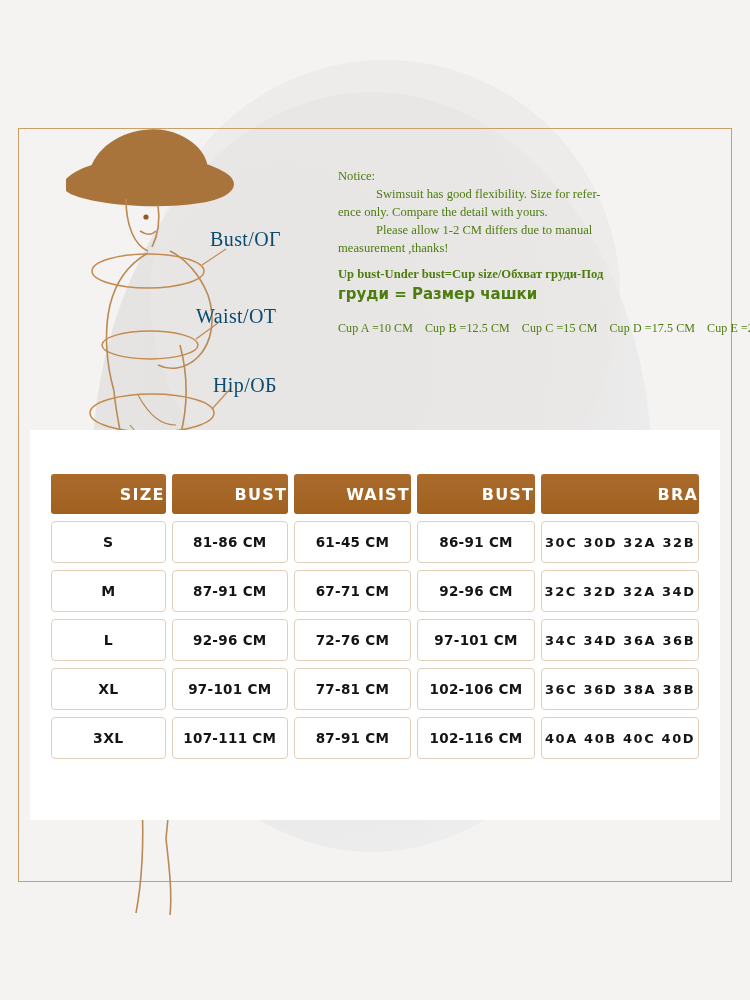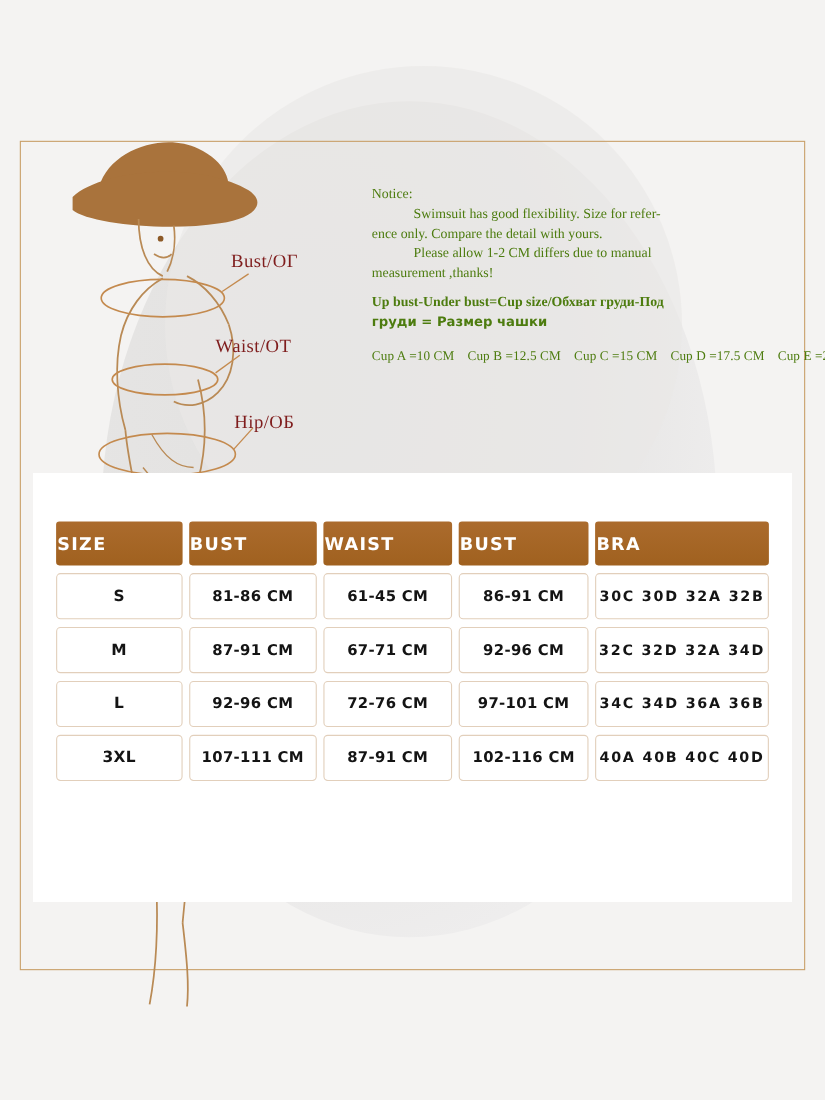--- a/index.html
+++ b/index.html
@@ -68,34 +68,34 @@
     left: 338px;
     top: 168px;
     width: 380px;
     font-size: 12.6px;
     line-height: 1.42;
     color: #4d7c0f;
   }
   .notice .l { margin: 0; }
   .notice .indent { text-indent: 38px; }
   .notice .gap { margin-top: 9px; font-weight: bold; }
-  .notice .bold-ru { font-family: "DejaVu Sans", sans-serif; font-size: 12px; font-weight: 700; }
+  .notice .bold-ru { font-family: "DejaVu Sans", sans-serif; font-size: 15px; font-weight: 700; }
   .notice .cups {
     margin-top: 14px;
     font-size: 12px;
     letter-spacing: .1px;
   }
   .notice .cups span { white-space: nowrap; margin-right: 12px; }
 
   
   .lbl {
     position: absolute;
     font-family: "Liberation Serif", serif;
-    font-size: 17px;
-    color: #7f1d1d;
+    font-size: 20px;
+    color: #0c4a6e;
     letter-spacing: .4px;
   }
   .lbl-bust  { left: 210px; top: 228px; }
   .lbl-waist { left: 196px; top: 305px; }
   .lbl-hip   { left: 213px; top: 374px; }
 
   
   .panel {
     position: absolute;
     left: 30px;
@@ -116,21 +116,21 @@
   }
   table.size-table th {
     background: #a8672a;
     background: linear-gradient(180deg,#ab6b2d 0%, #a0611f 100%);
     color: #ffffff;
     font-size: 16px;
     font-weight: 700;
     letter-spacing: 1.2px;
     height: 38px;
     border-radius: 3px;
-    text-align: left;
+    text-align: right;
     margin-top: 41px;
   }
   table.size-table td {
     background: #ffffff;
     border: 1px solid #e2cfbb;
     border-radius: 4px;
     height: 38px;
     text-align: center;
     font-size: 13.5px;
     color: #141414;
@@ -256,20 +256,27 @@
         <td class="bra-cell">32C  32D  32A  34D</td>
       </tr>
       <tr>
         <td class="size-cell">L</td>
         <td>92-96 CM</td>
         <td>72-76 CM</td>
         <td>97-101 CM</td>
         <td class="bra-cell">34C  34D  36A  36B</td>
       </tr>
       <tr>
+        <td class="size-cell">XL</td>
+        <td>97-101 CM</td>
+        <td>77-81 CM</td>
+        <td>102-106 CM</td>
+        <td class="bra-cell">36C  36D  38A  38B</td>
+      </tr>
+      <tr>
         <td class="size-cell">3XL</td>
         <td>107-111 CM</td>
         <td>87-91 CM</td>
         <td>102-116 CM</td>
         <td class="bra-cell">40A  40B  40C  40D</td>
       </tr>
     </tbody>
   </table>
 
 </div>

